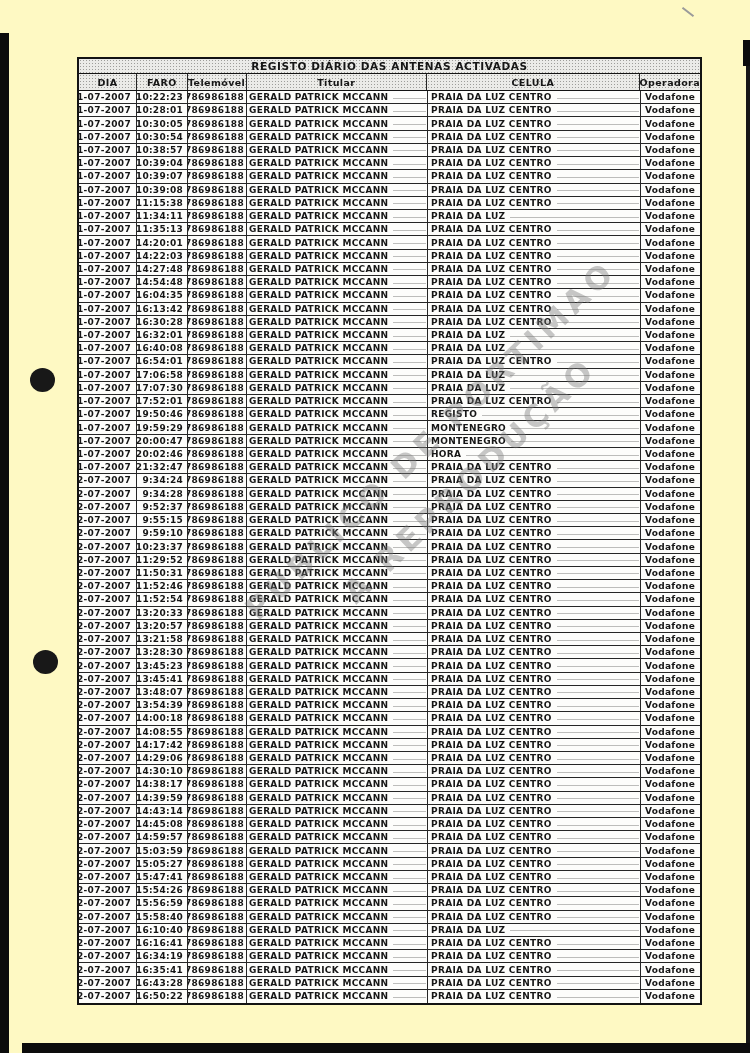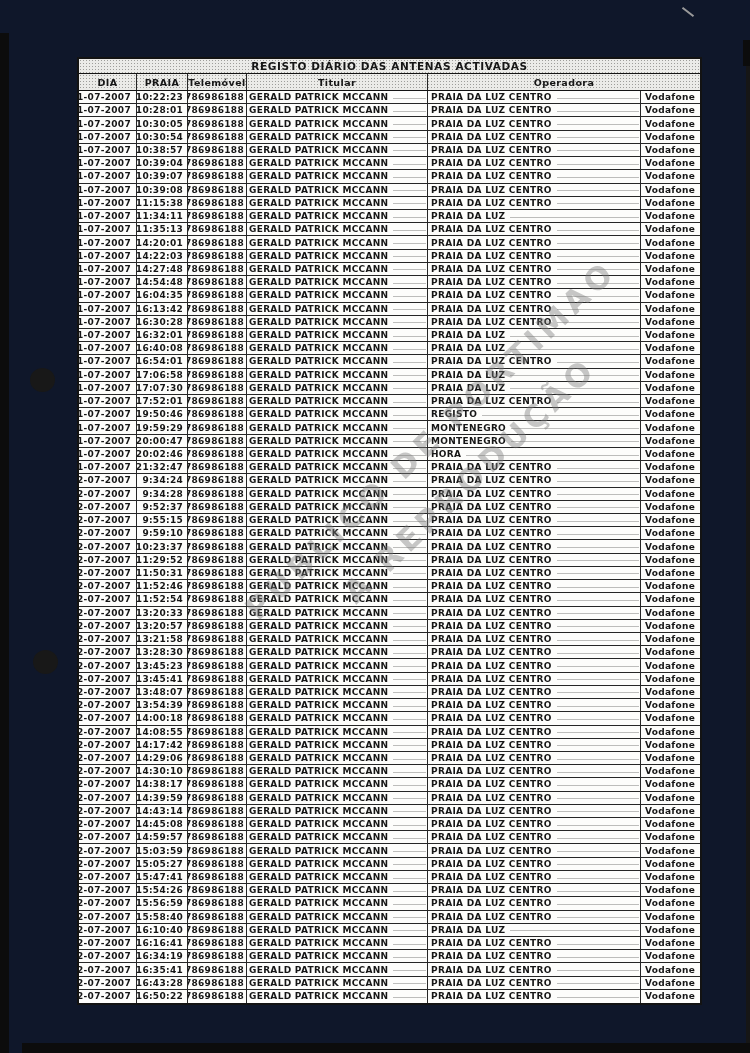--- a/index.html
+++ b/index.html
@@ -1,18 +1,18 @@
 <!DOCTYPE html>
 <html><head>
 <meta charset="utf-8">
 <style>
   html,body { margin:0; padding:0; background:#e9e9e7; }
   .page {
     position:relative; width:750px; height:1053px; margin:0 auto;
-    background:#0f172a; overflow:hidden;
+    background:#fef9c3; overflow:hidden;
     font-family:"DejaVu Sans", sans-serif; color:#161616;
   }
   
   .bar-left   { position:absolute; left:0; top:33px; width:9px; height:1020px; background:#0c0c0c; }
   .bar-bottom { position:absolute; left:22px; top:1043px; width:728px; height:10px; background:#0c0c0c; }
   .bar-right  { position:absolute; left:746px; top:42px; width:4px; height:1001px; background:#161616; }
   .bar-right-notch { position:absolute; left:743px; top:40px; width:7px; height:26px; background:#0c0c0c; }
   .speck { position:absolute; left:681px; top:11px; width:14px; height:2px; background:#9a9a9a; transform:rotate(38deg); }
   .hole { position:absolute; width:25px; height:24px; border-radius:50%; background:#181818; }
   .hole-1 { left:30px; top:368px; }
@@ -77,23 +77,24 @@
   <div class="bar-right"></div>
   <div class="bar-right-notch"></div>
   <div class="speck"></div>
   <div class="hole hole-1"></div>
   <div class="hole hole-2"></div>
 
   <div class="doc-table">
     <div class="title-row hatch">REGISTO DIÁRIO DAS ANTENAS ACTIVADAS</div>
     <div class="row header-row hatch">
       <div class="hc w-dia">DIA</div>
-      <div class="hc w-hora bl">PRAIA</div>
+      <div class="hc w-hora bl">FARO</div>
       <div class="hc w-tel bl">Telemóvel</div>
       <div class="hc w-tit bl">Titular</div>
+      <div class="hc w-cel bl">CELULA</div>
       <div class="hc w-op bl">Operadora</div>
     </div>
     <div id="table-body">
   <div class="row data-row">
     <div class="c c-dia w-dia">
             <span class="cval">01-07-2007</span>
           </div>
     <div class="c c-hora w-hora bl">
             <span class="cval">10:22:23</span>
           </div>

